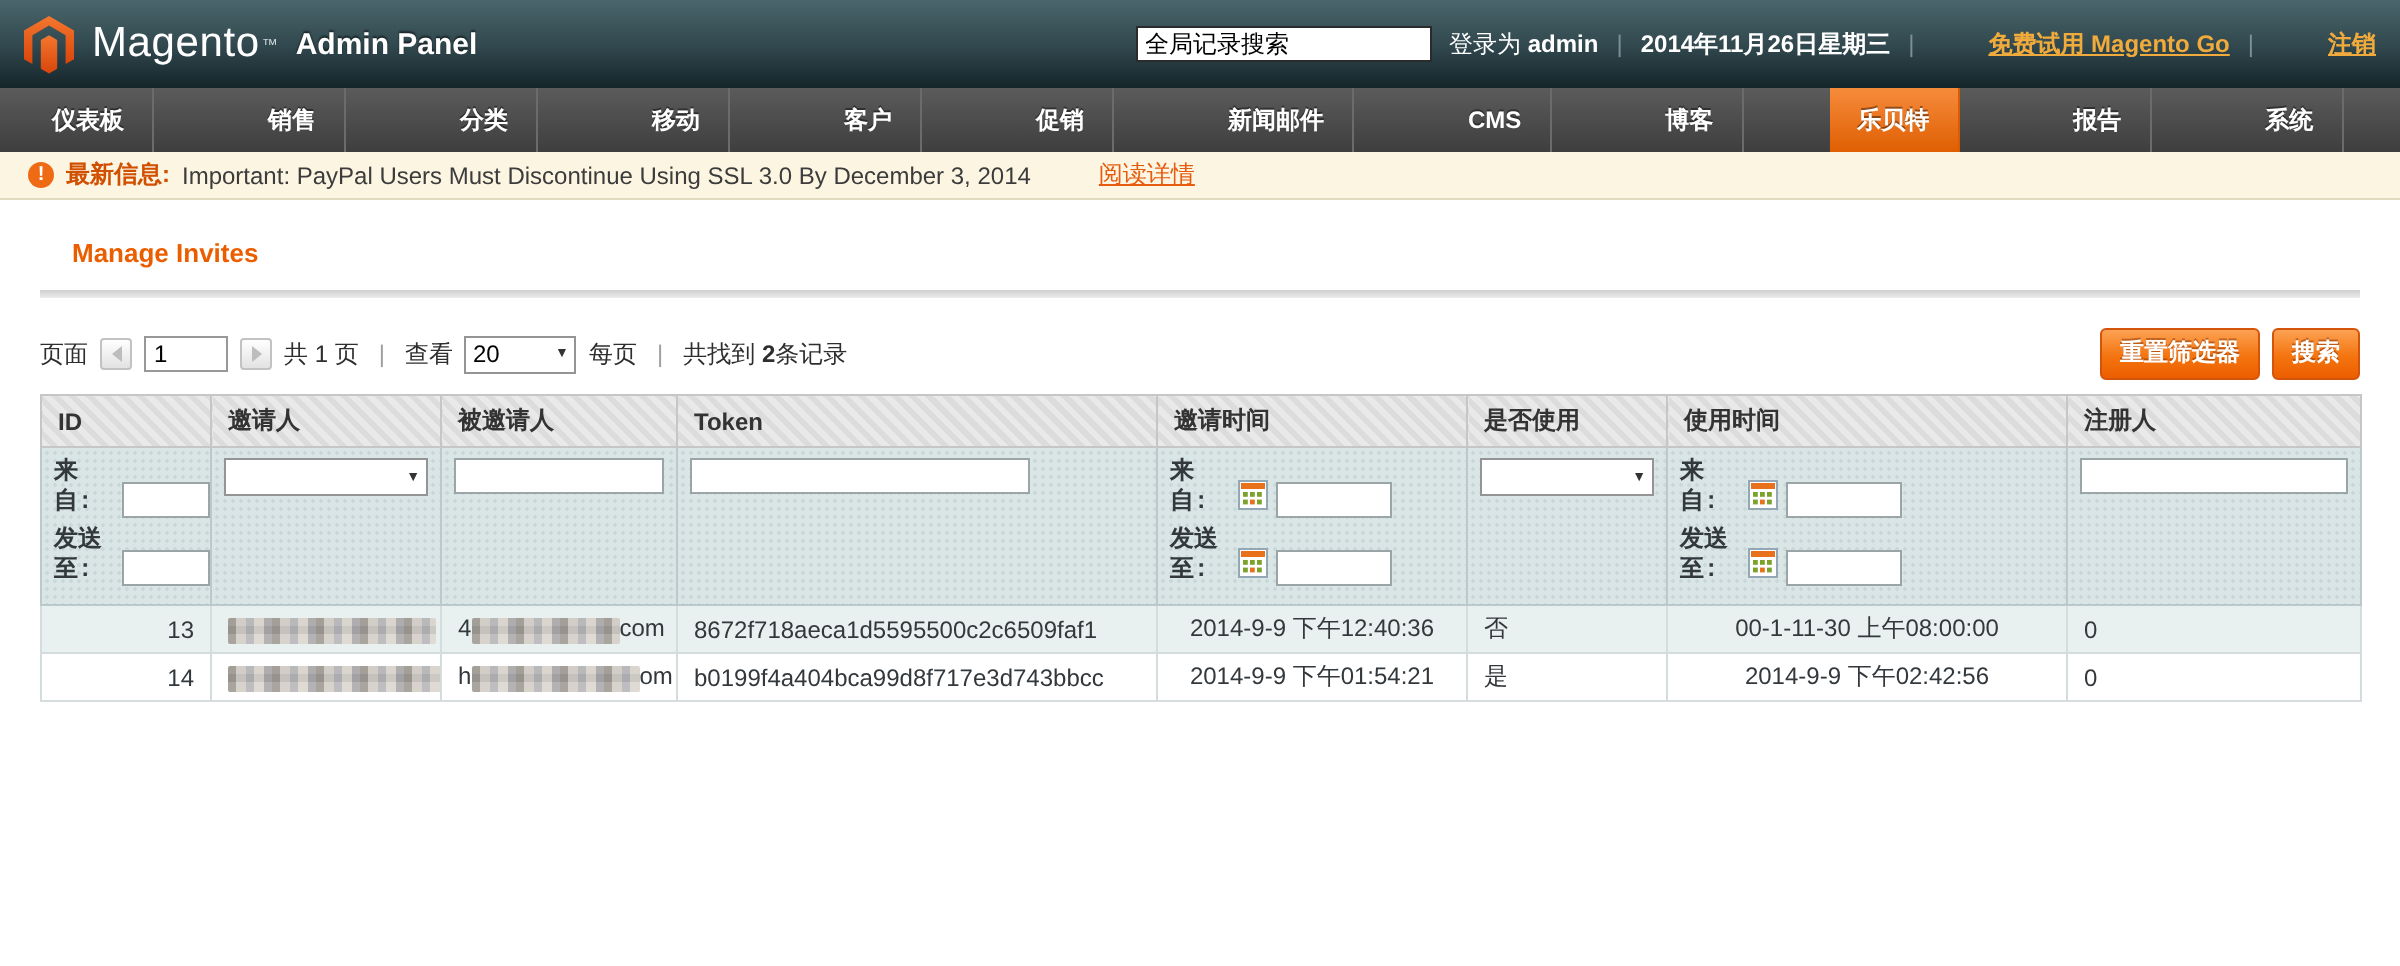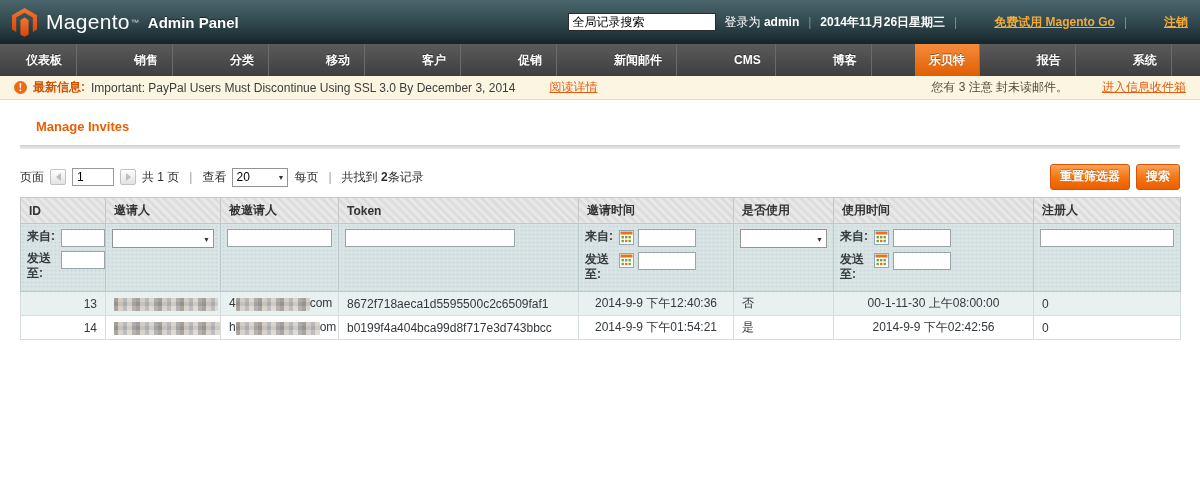--- a/index.html
+++ b/index.html
@@ -67,21 +67,21 @@
     text-shadow:0 -1px 0 rgba(120,40,0,.45); cursor:pointer; font-family:inherit; }
 
   
   table.grid { margin:2px 20px 0; width:1160px; border-collapse:collapse; table-layout:fixed; font-size:12px; }
   .grid th { background:repeating-linear-gradient(45deg,#e9e9e9 0 3px,#dcdcdc 3px 6px);
     border:1px solid #c6c6c6; color:#333; font-weight:bold; text-align:left; padding:4px 8px;
     height:22px; cursor:pointer; white-space:nowrap; overflow:hidden; }
   .grid td.filter-cell { background-color:#dae5e6;
     background-image:radial-gradient(#cbd8d9 1px, rgba(0,0,0,0) 1px); background-size:4px 4px;
     border:1px solid #bac9cb; padding:5px 6px; vertical-align:top; height:62px; }
-  .frow { display:flex; align-items:flex-start; gap:4px; margin-bottom:4px; }
+  .frow { display:flex; align-items:flex-end; gap:4px; margin-bottom:4px;font-family:Liberation Mono, monospace; }
   .flabel { font-weight:bold; color:#32383c; width:30px; line-height:15px; flex:0 0 auto; }
   .f-input { border:1px solid #9aa5a8; height:18px; padding:1px 3px; font-size:12px; font-family:inherit; }
   .w44 { width:44px; } .w56 { width:58px; } .wfull { width:100%; } .w170 { width:170px; }
   .cal-btn { display:inline-block; cursor:pointer; flex:0 0 auto; margin-top:1px; }
   .grid td.data-cell { border:1px solid #d5dcdd; border-top:1px solid #c9c9c9; padding:3px 8px;
     height:22px; color:#33383c; white-space:nowrap; overflow:hidden; }
   tr.row-striped td.data-cell { background:#e9f0f0; }
   tr.row-plain td.data-cell { background:#fff; }
   .ta-r { text-align:right; } .ta-c { text-align:center; }
   .mosaic { display:inline-block; height:13px; vertical-align:middle; border-radius:1px;
@@ -141,24 +141,20 @@
     <span class="help-icon">?</span>
     <span>获得有关本页面的帮助</span>
   </div>
 </div>
 
 <div class="notice">
   <span class="notice-icon">!</span>
   <span class="notice-label">最新信息:</span>
   <span>Important: PayPal Users Must Discontinue Using SSL 3.0 By December 3, 2014</span>
   <a>阅读详情</a>
-  <span class="notice-right">
-    <span>您有 3 注意 封未读邮件。</span>
-    <a>进入信息收件箱</a>
-  </span>
 </div>
 
 <h3 class="page-title">Manage Invites</h3>
 <div class="title-sep"></div>
 
 <div class="toolbar">
   <span>页面</span>
   <span class="pg-btn">
       <span class="tri-l"></span>
     </span>

